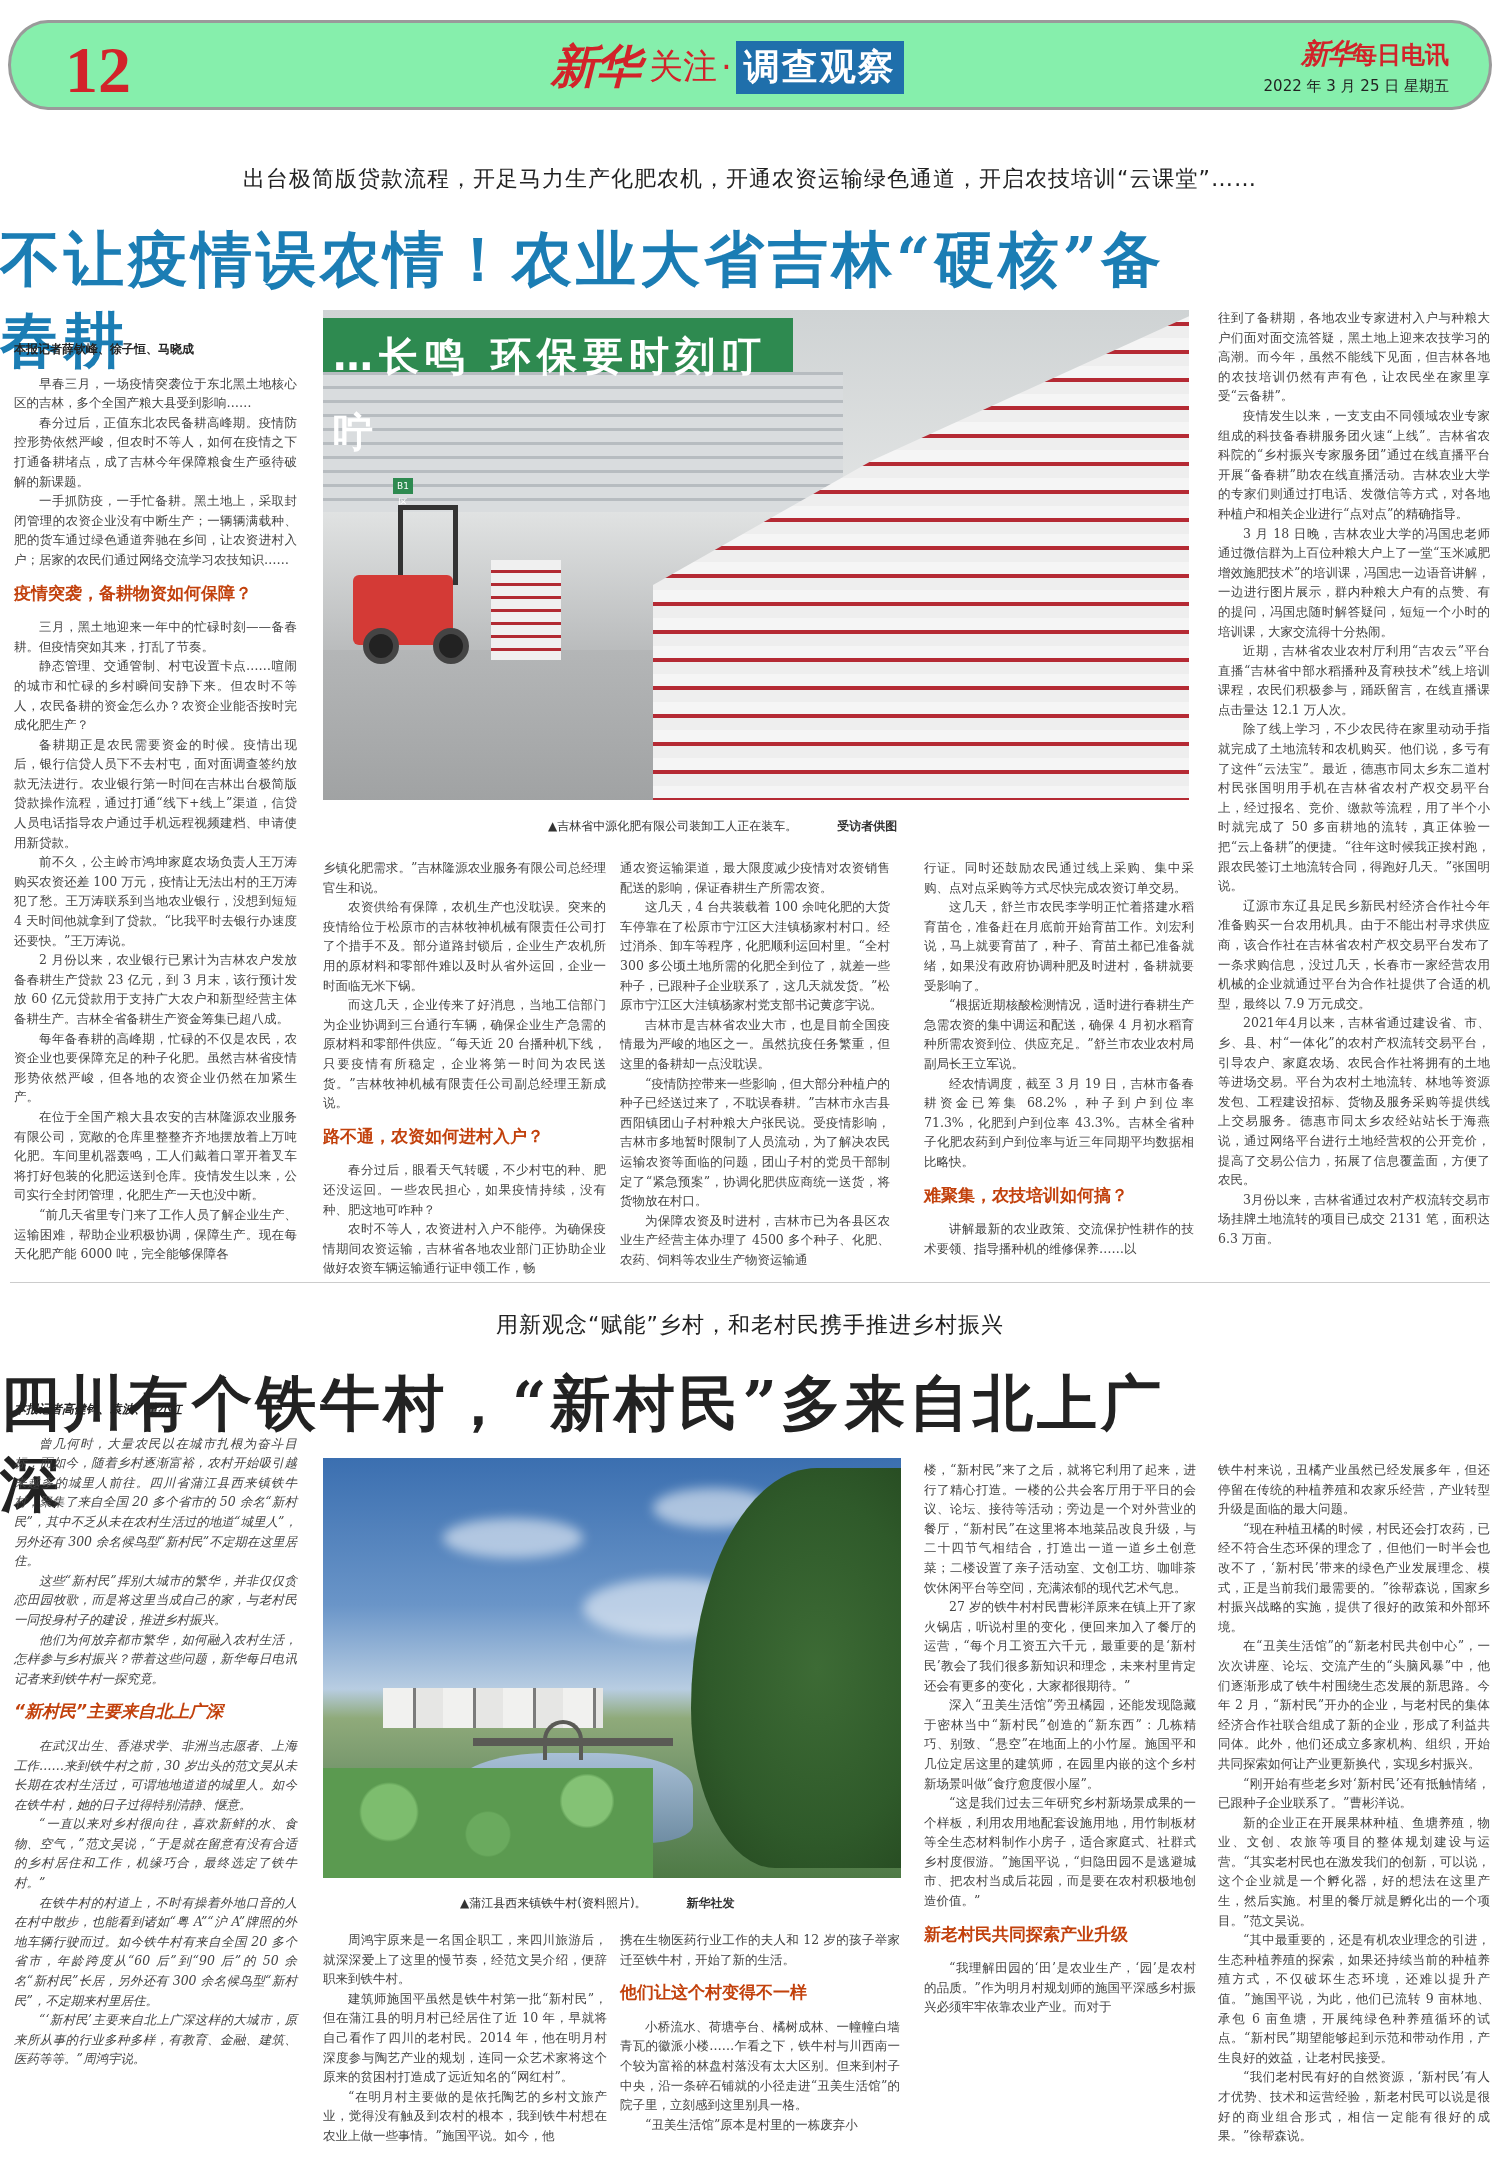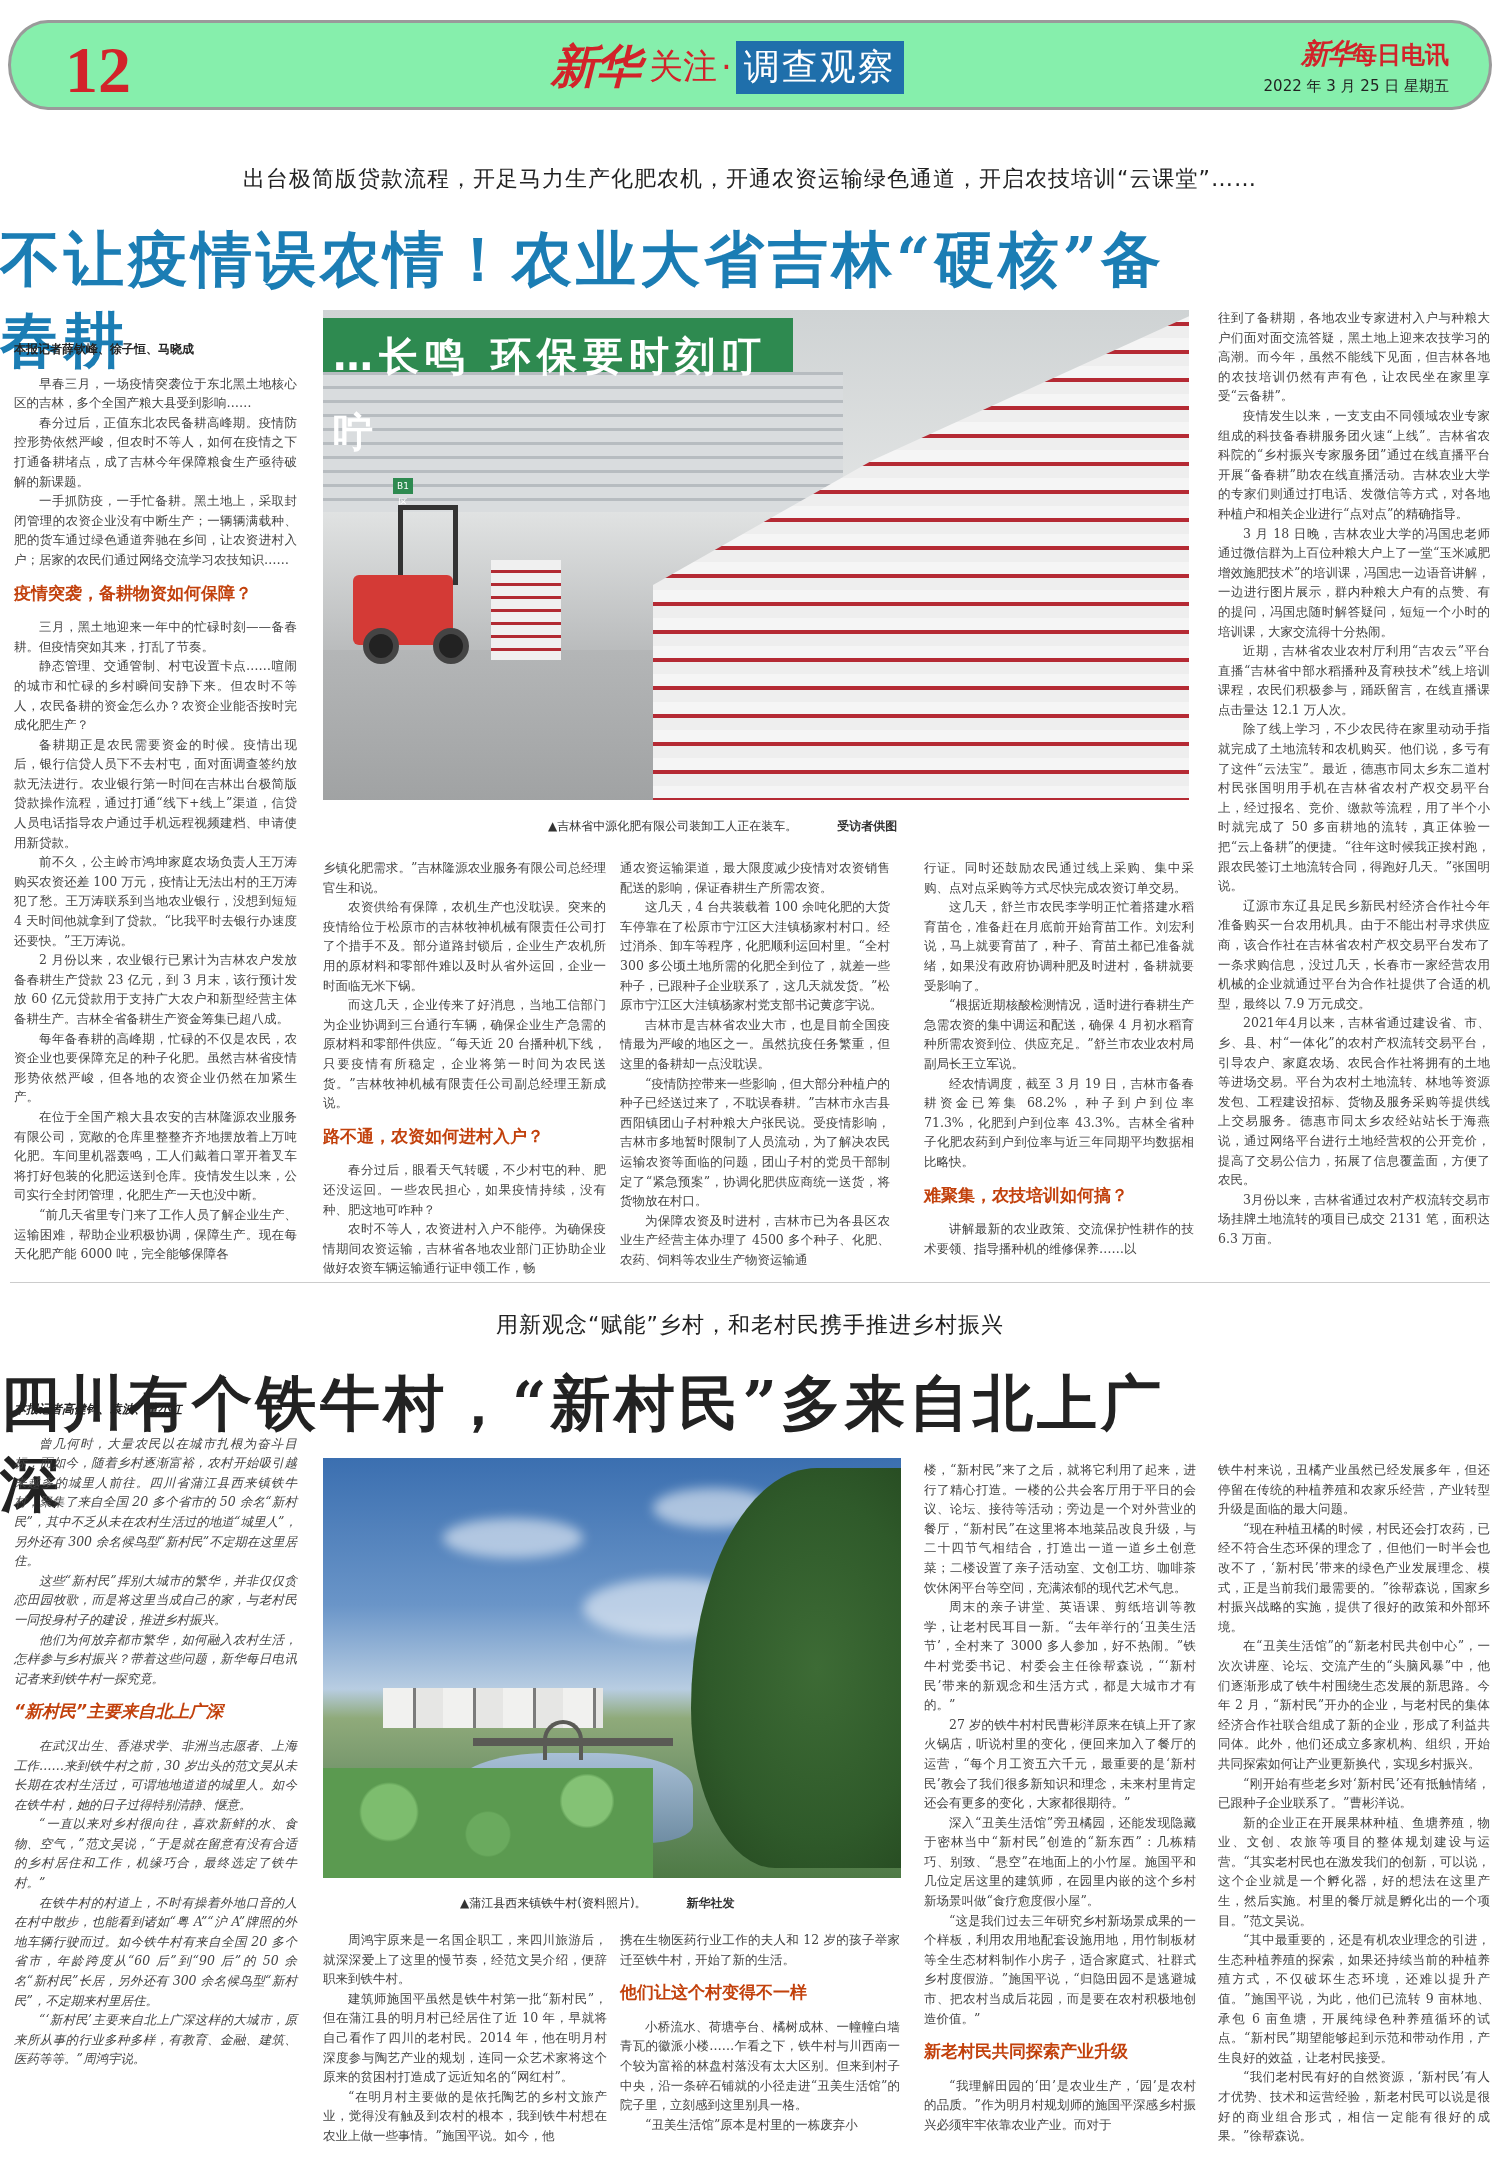--- a/index.html
+++ b/index.html
@@ -8,21 +8,21 @@
 
   .masthead {
     position: absolute; left: 8px; top: 20px; width: 1484px; height: 90px;
     border: 3px solid #9a9a9a; border-radius: 40px / 45px; background: #86efac;
   }
   .page-num { position: absolute; left: 54px; top: 12px; font-family: "Liberation Serif", serif; font-weight: bold; font-size: 66px; color: #d2232a; line-height: 70px; }
   .brand-center { position: absolute; left: 540px; top: 14px; height: 60px; display: flex; align-items: center; }
   .brand-script { font-family: "DejaVu Serif", serif; font-style: italic; font-weight: bold; font-size: 46px; color: #d2232a; letter-spacing: -2px; }
   .brand-sub { font-family: "DejaVu Sans", sans-serif; font-size: 34px; color: #d2232a; margin-left: 10px; }
   .brand-dot { font-family: "DejaVu Sans", sans-serif; font-size: 34px; color: #d2232a; margin: 0 4px; }
-  .brand-box { background: #1f6fab; color: #fff; font-family: "DejaVu Sans", sans-serif; font-weight: normal; font-size: 36px; padding: 2px 8px; letter-spacing: 2px; }
+  .brand-box { background: #1f6fab; color: #fff; font-family: "DejaVu Sans", sans-serif; font-weight: bold; font-size: 36px; padding: 2px 8px; letter-spacing: 2px; }
   .brand-right { position: absolute; right: 40px; top: 12px; text-align: right; }
   .brand-right .paper { font-family: "DejaVu Serif", serif; font-size: 24px; color: #d2232a; font-weight: bold; }
   .brand-right .paper i { font-size: 28px; letter-spacing: -2px; }
   .brand-right .date { font-family: "DejaVu Sans", sans-serif; font-size: 15px; color: #222; margin-top: 4px; }
 
   .kicker { position: absolute; left: 0; width: 1500px; text-align: center; font-family: "DejaVu Sans", sans-serif; font-size: 22px; color: #222; letter-spacing: 1px; }
   .headline { position: absolute; left: 0; width: 1208px; font-family: "DejaVu Serif", serif; font-weight: bold; font-size: 60px; letter-spacing: 4px; }
   .headline.blue { color: #1b7db4; }
   .headline.dark { color: #222; }
 
@@ -192,21 +192,20 @@
 
 <div class="col" style="left:620px; top:1930px; width:280px;">
   <p style="text-indent:0">携在生物医药行业工作的夫人和 12 岁的孩子举家迁至铁牛村，开始了新的生活。</p>
   <div class="subhead">他们让这个村变得不一样</div>
   <p>小桥流水、荷塘亭台、橘树成林、一幢幢白墙青瓦的徽派小楼……乍看之下，铁牛村与川西南一个较为富裕的林盘村落没有太大区别。但来到村子中央，沿一条碎石铺就的小径走进“丑美生活馆”的院子里，立刻感到这里别具一格。</p>
   <p>“丑美生活馆”原本是村里的一栋废弃小</p>
 </div>
 
 <div class="col" style="left:924px; top:1460px; width:272px;">
   <p style="text-indent:0">楼，“新村民”来了之后，就将它利用了起来，进行了精心打造。一楼的公共会客厅用于平日的会议、论坛、接待等活动；旁边是一个对外营业的餐厅，“新村民”在这里将本地菜品改良升级，与二十四节气相结合，打造出一道一道乡土创意菜；二楼设置了亲子活动室、文创工坊、咖啡茶饮休闲平台等空间，充满浓郁的现代艺术气息。</p>
-  <p>周末的亲子讲堂、英语课、剪纸培训等教学，让老村民耳目一新。“去年举行的‘丑美生活节’，全村来了 3000 多人参加，好不热闹。”铁牛村党委书记、村委会主任徐帮森说，“‘新村民’带来的新观念和生活方式，都是大城市才有的。”</p>
   <p>27 岁的铁牛村村民曹彬洋原来在镇上开了家火锅店，听说村里的变化，便回来加入了餐厅的运营，“每个月工资五六千元，最重要的是‘新村民’教会了我们很多新知识和理念，未来村里肯定还会有更多的变化，大家都很期待。”</p>
   <p>深入“丑美生活馆”旁丑橘园，还能发现隐藏于密林当中“新村民”创造的“新东西”：几栋精巧、别致、“悬空”在地面上的小竹屋。施国平和几位定居这里的建筑师，在园里内嵌的这个乡村新场景叫做“食疗愈度假小屋”。</p>
   <p>“这是我们过去三年研究乡村新场景成果的一个样板，利用农用地配套设施用地，用竹制板材等全生态材料制作小房子，适合家庭式、社群式乡村度假游。”施国平说，“归隐田园不是逃避城市、把农村当成后花园，而是要在农村积极地创造价值。”</p>
   <div class="subhead">新老村民共同探索产业升级</div>
   <p>“我理解田园的‘田’是农业生产，‘园’是农村的品质。”作为明月村规划师的施国平深感乡村振兴必须牢牢依靠农业产业。而对于</p>
 </div>
 
 <div class="col" style="left:1218px; top:1460px; width:272px;">
   <p style="text-indent:0">铁牛村来说，丑橘产业虽然已经发展多年，但还停留在传统的种植养殖和农家乐经营，产业转型升级是面临的最大问题。</p>
   <p>“现在种植丑橘的时候，村民还会打农药，已经不符合生态环保的理念了，但他们一时半会也改不了，‘新村民’带来的绿色产业发展理念、模式，正是当前我们最需要的。”徐帮森说，国家乡村振兴战略的实施，提供了很好的政策和外部环境。</p>

